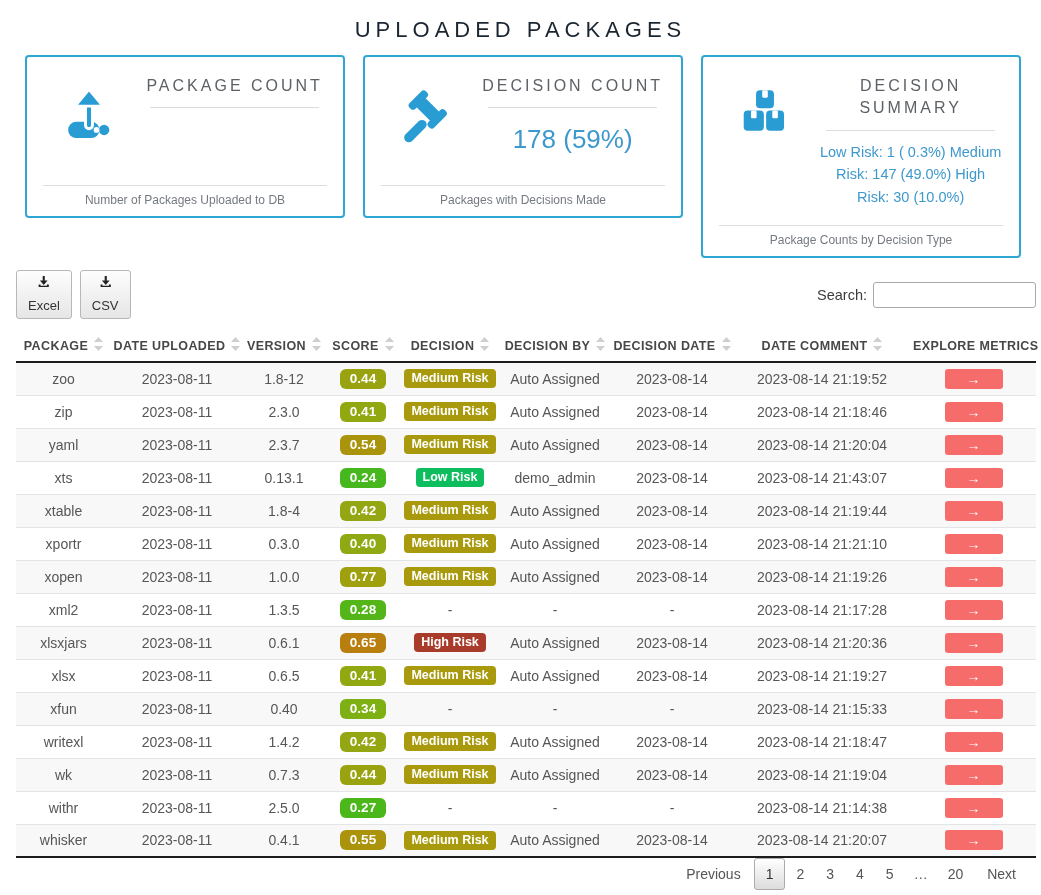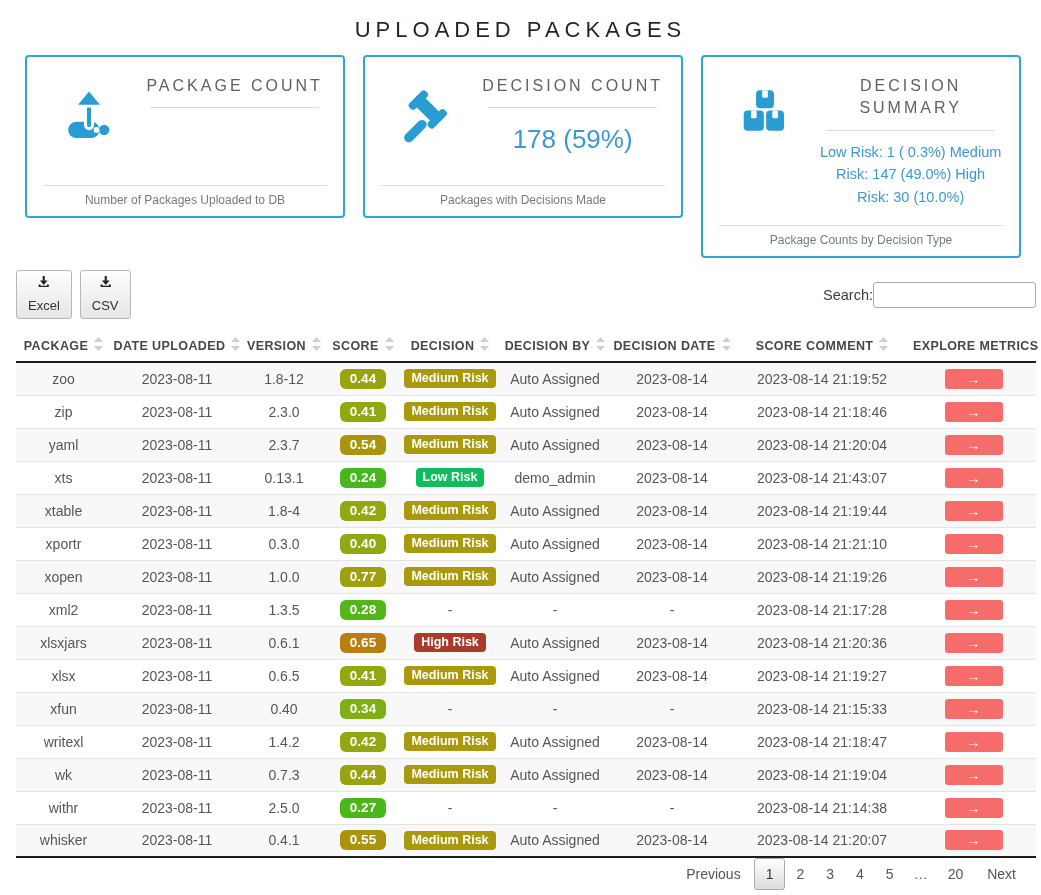--- a/index.html
+++ b/index.html
@@ -16,21 +16,21 @@
   .card-title { font-size:16px; letter-spacing:3px; color:#5d6166; line-height:1.4; padding:6px 0 10px; }
   .card-sep { border-top:1px solid #dcdcdc; width:88%; margin:0 auto; }
   .card-value { color:#3d98cd; font-size:26px; padding:16px 0 6px; }
   .card-value.small { font-size:14.5px; line-height:1.55; padding:10px 4px 4px; }
   .card-spacer { flex:1; }
   .card-sep-full { border-top:1px solid #dcdcdc; width:97%; margin:0 auto; }
   .card-footer { text-align:center; color:#757a80; font-size:12px; padding:7px 0 3px; }
 
   .toolbar { display:flex; align-items:center; margin:12px 5px 0 16px; }
   .btn-export { display:inline-flex; align-items:center; gap:6px; border:1px solid #b7b7b7; border-radius:3px; background:linear-gradient(#fdfdfd,#e6e6e6); color:#333; font-size:13px; padding:5px 11px; margin-right:8px; cursor:pointer;flex-direction:column; }
-  .search-wrap { margin-left:auto; display:flex; align-items:center; gap:0; }
+  .search-wrap { margin-left:auto; display:flex; align-items:center; gap:6px; }
   .search-label { font-size:14.5px; color:#3c3c3c; }
   .search-input { width:163px; height:26px; border:1px solid #a9a9a9; border-radius:3px; padding:0 6px; font-size:13px; }
 
   table { border-collapse:collapse; table-layout:fixed; width:1020px; margin:10px 5px 0 16px; border-bottom:2px solid #1c1c1c; }
   thead th { font-size:12.5px; font-weight:bold; color:#474747; letter-spacing:.4px; padding:8px 2px 7px; border-bottom:2px solid #1c1c1c; text-align:center; white-space:nowrap; }
   thead th .th-inner { display:inline-flex; align-items:center; gap:6px; }
   tbody td { height:33px; font-size:14px; color:#565656; text-align:center; border-top:1px solid #e4e4e4; padding:0 2px; white-space:nowrap; overflow:hidden; }
   tbody tr:nth-child(odd) { background:#f8f8f8; }
   tbody tr:nth-child(even) { background:#fff; }
 
@@ -204,21 +204,21 @@
               </svg></span>
           </span></th>
         <th><span class="th-inner">
             <span>DECISION DATE</span>
             <span><svg width="9" height="14" viewBox="0 0 9 14">
                 <path d="M4.5 0 L9 5 H0 Z" fill="#cfcfcf"></path>
                 <path d="M0 9 H9 L4.5 14 Z" fill="#cfcfcf"></path>
               </svg></span>
           </span></th>
         <th><span class="th-inner">
-            <span>SCORE COMMENT</span>
+            <span>DATE COMMENT</span>
             <span><svg width="9" height="14" viewBox="0 0 9 14">
                 <path d="M4.5 0 L9 5 H0 Z" fill="#cfcfcf"></path>
                 <path d="M0 9 H9 L4.5 14 Z" fill="#cfcfcf"></path>
               </svg></span>
           </span></th>
         <th><span class="th-inner">
             <span>EXPLORE METRICS</span>
           </span></th>
       </tr>
   </thead>

